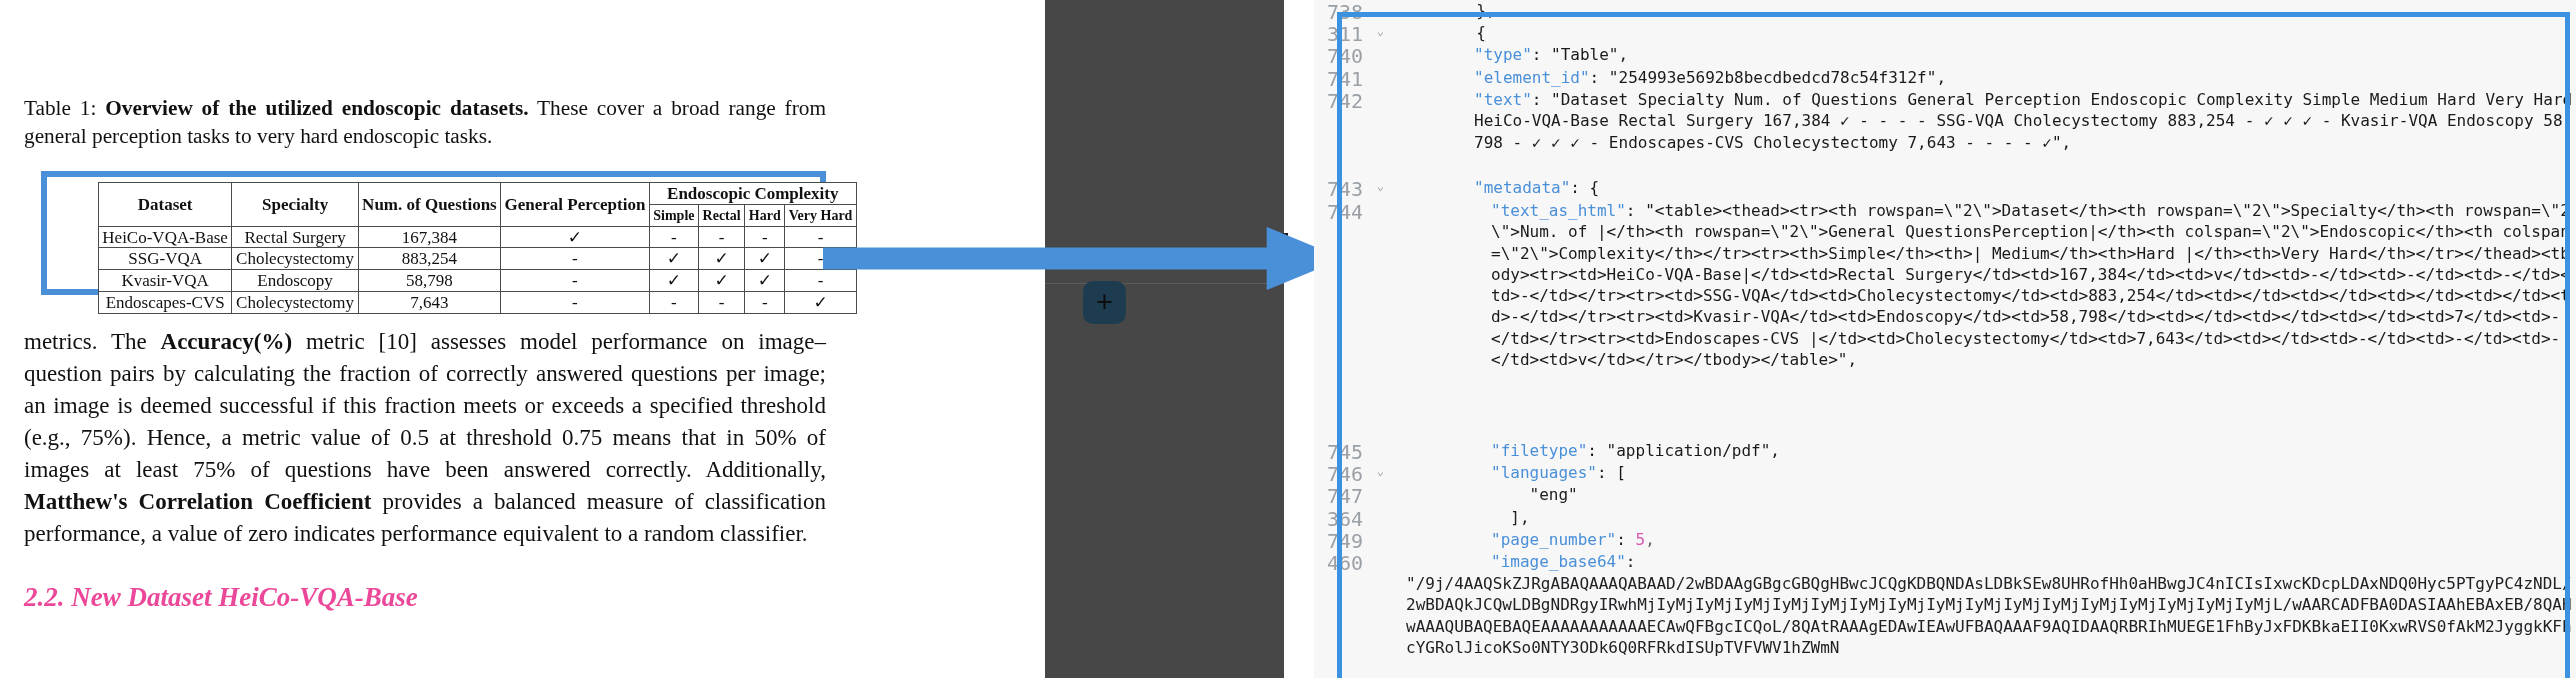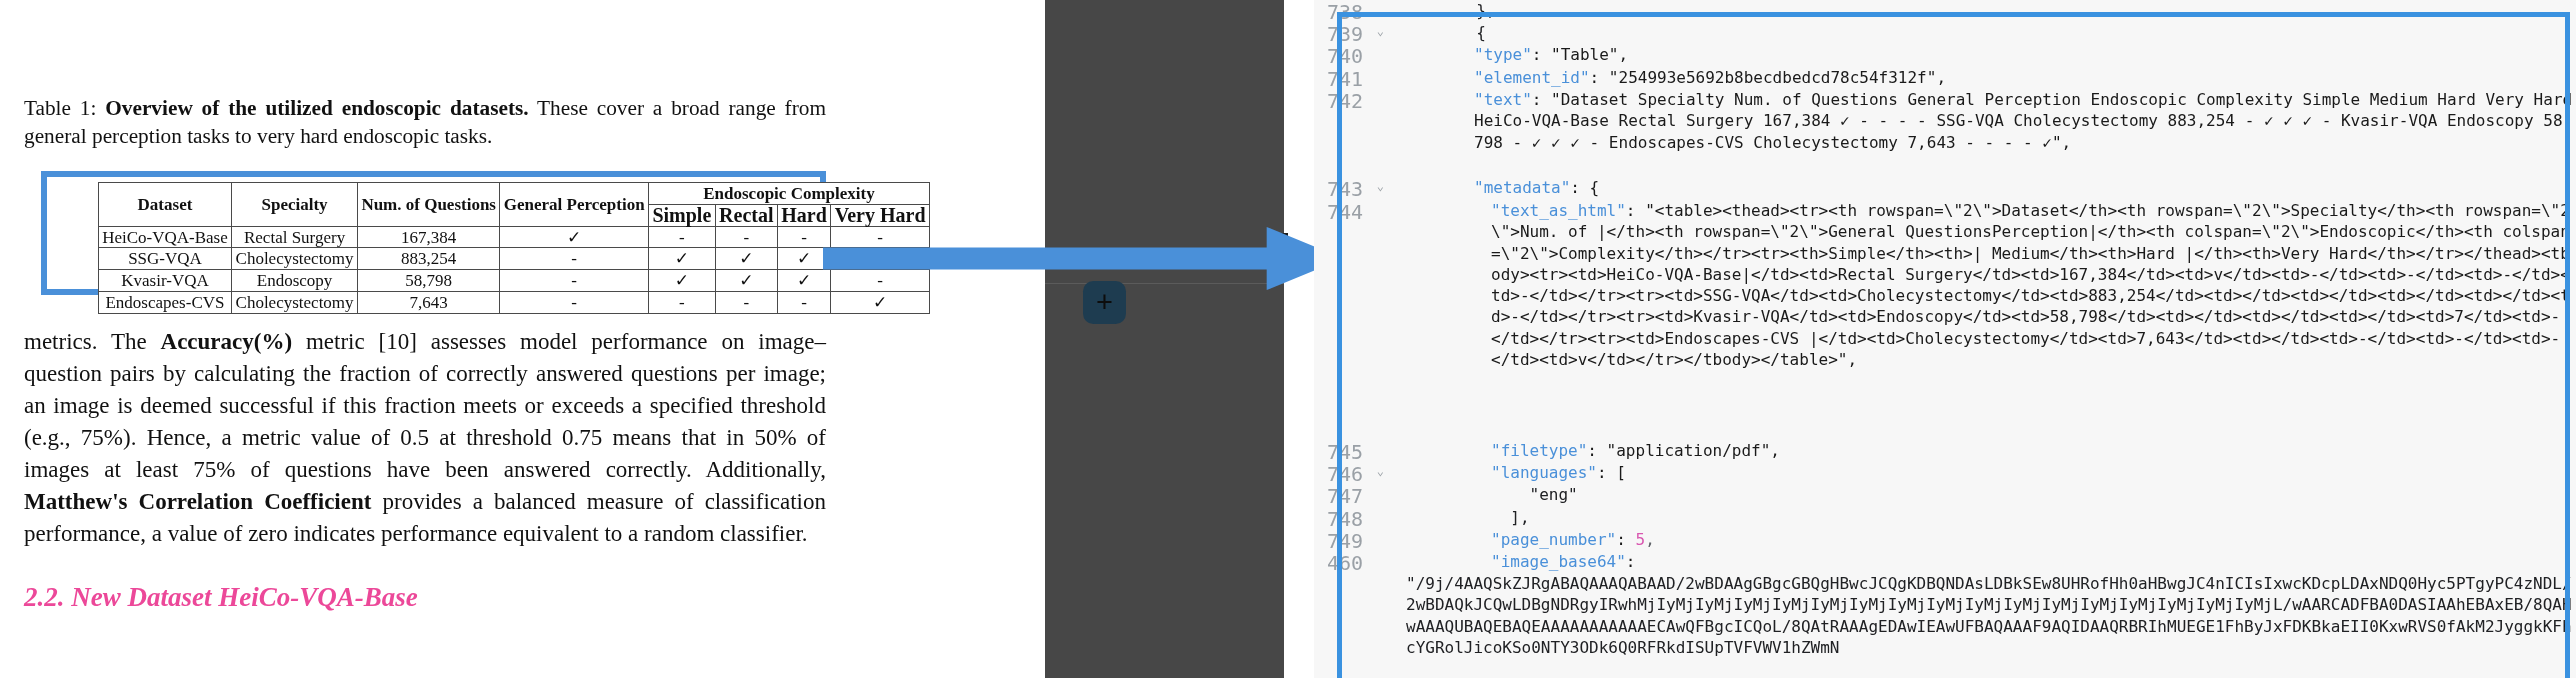--- a/index.html
+++ b/index.html
@@ -46,21 +46,21 @@
     margin-left:44px;
   }
   table.paper-table th, table.paper-table td {
     border: 0.9px solid #4a4a4a;
     text-align: center;
     padding: 0.9px 3.4px;
     line-height: 19px;
     white-space: nowrap;
   }
   table.paper-table thead th { font-weight: 700; }
-  table.paper-table thead th.sub { font-weight: 700; font-size: 20px; }
+  table.paper-table thead th.sub { font-weight: 700; font-size: 14px; }
   table.paper-table tbody td { font-weight: 400; }
   .col-ds { width: 152px; }
   .col-sp { width: 155px; }
   .col-nq { width: 94px; }
   .col-gp { width: 92px; }
   .col-c  { width: 67px; }
 
   #body-text {
     position:absolute; left: 24px; top: 326px; width: 802px;
     font-family:"Liberation Serif", serif;
@@ -248,33 +248,33 @@
       </span>
   </div>
 
   <svg id="arrow" viewBox="0 0 620 90">
     <path d="M0,32 L520,32 L520,8 L610,45 L520,82 L520,58 L0,58 Z" fill="#4a90d9"></path>
   </svg>
 
   <div id="editor">
     <div id="gutter">
       <div class="ln" style="top:0px;">738</div>
-      <div class="ln" style="top:22px;">739</div>
+      <div class="ln" style="top:22px;">311</div>
       <div class="fold" style="top:24px;">⌄</div>
       <div class="ln" style="top:44px;">740</div>
       <div class="ln" style="top:67px;">741</div>
       <div class="ln" style="top:89px;">742</div>
       <div class="ln" style="top:177px;">743</div>
       <div class="fold" style="top:179px;">⌄</div>
       <div class="ln" style="top:200px;">744</div>
       <div class="ln" style="top:440px;">745</div>
       <div class="ln" style="top:462px;">746</div>
       <div class="fold" style="top:464px;">⌄</div>
       <div class="ln" style="top:484px;">747</div>
-      <div class="ln" style="top:507px;">748</div>
+      <div class="ln" style="top:507px;">364</div>
       <div class="ln" style="top:529px;">749</div>
       <div class="ln" style="top:551px;">460</div>
     </div>
 
     <div id="code">
       <div class="cl" style="top:0px;  left:51px;">  },</div>
       <div class="cl" style="top:22px; left:51px;">  {</div>
 
       <div class="cl" style="top:44px; left:68px;"><span class="k">"type"</span><span class="s">: "Table",</span></div>
 

